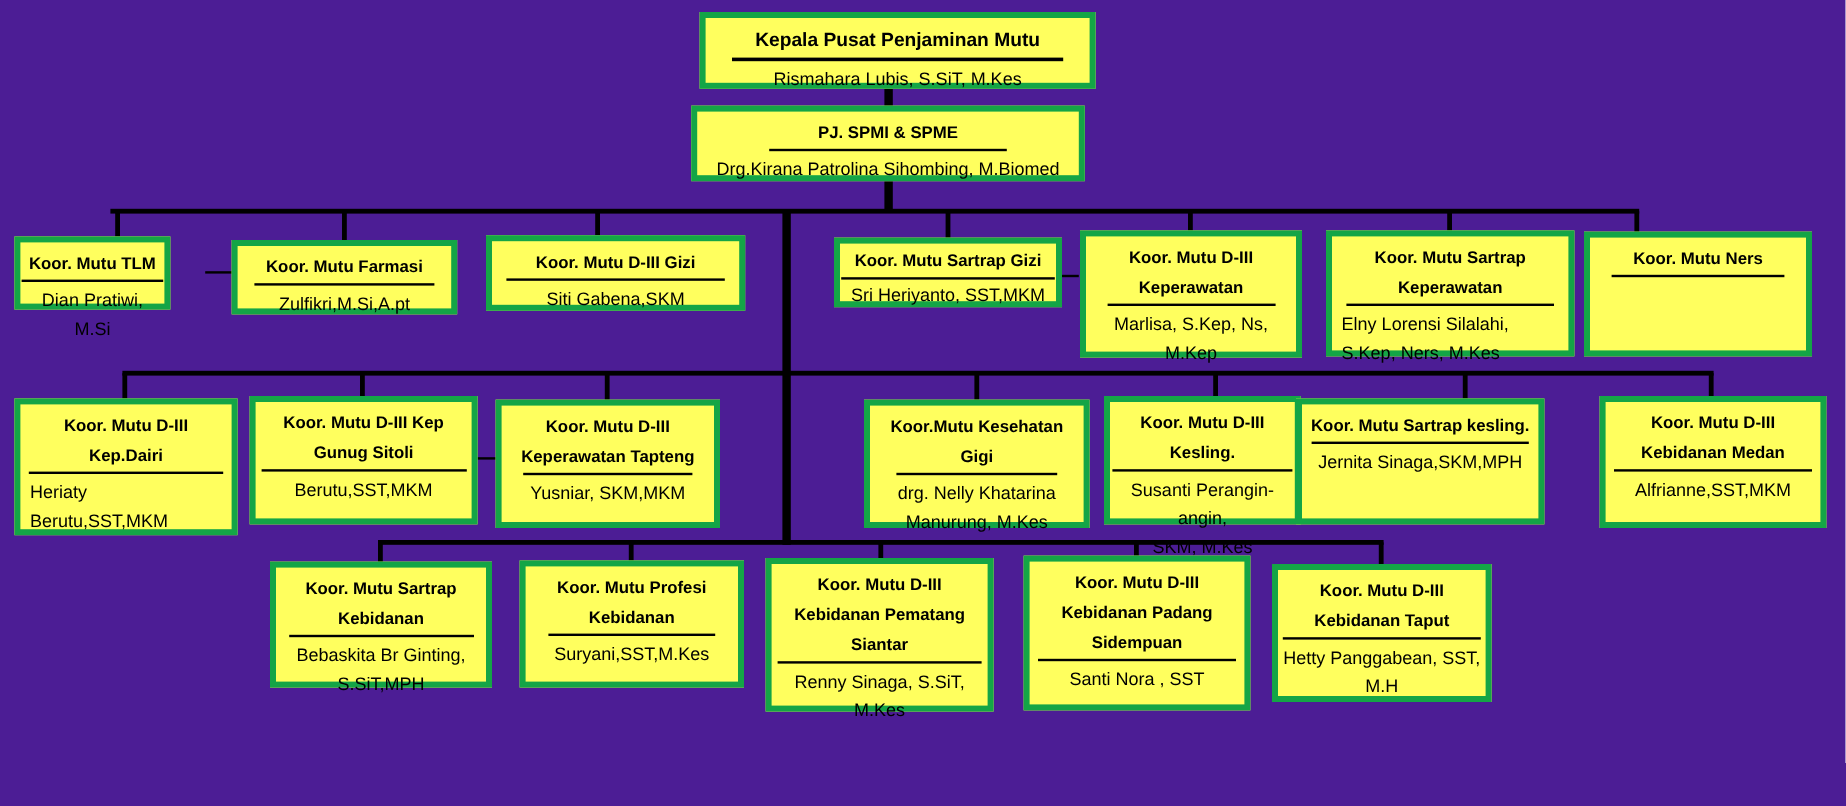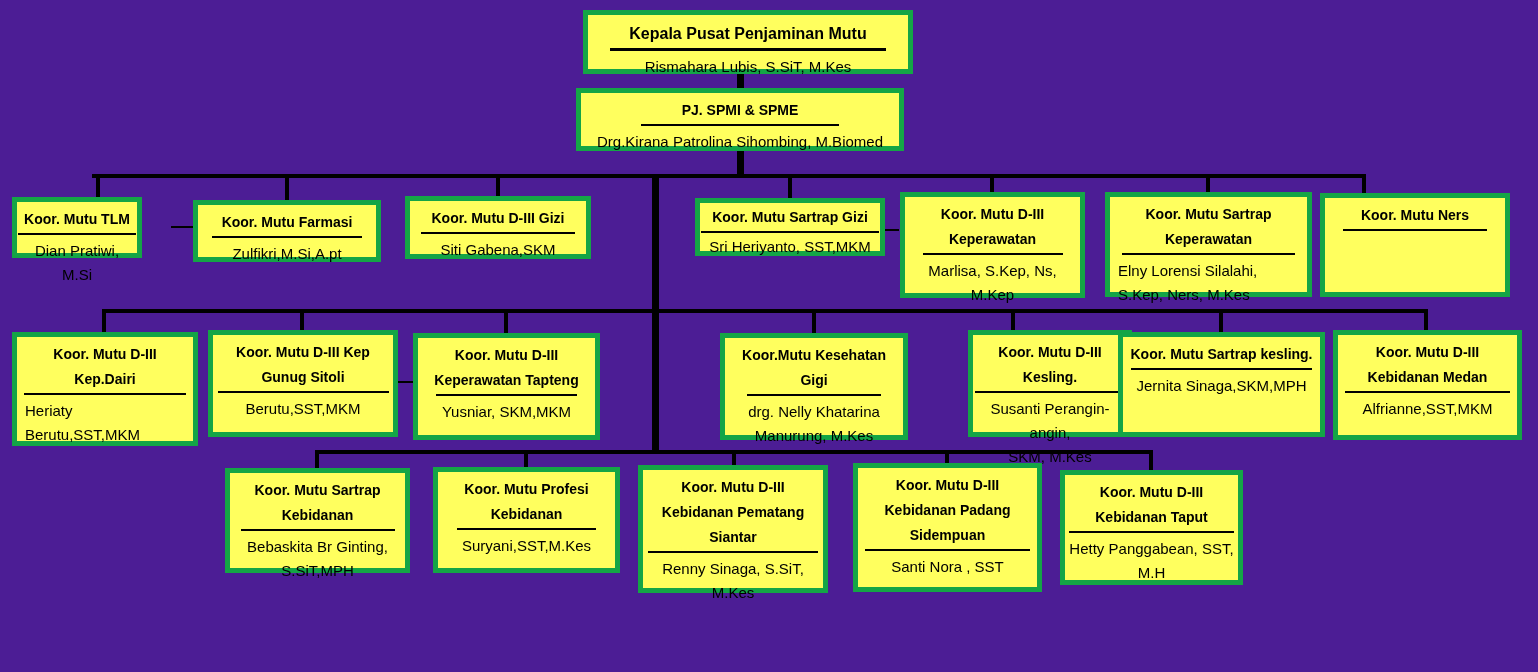--- a/index.html
+++ b/index.html
@@ -104,21 +104,21 @@
     <div class="rule" style="width:98%;"></div>
     <div class="name">Dian Pratiwi, M.Si</div>
   </div>
 
   <div class="box" style="left:193px;top:200px;width:188px;height:62px;">
     <div class="title">Koor. Mutu Farmasi</div>
     <div class="rule" style="width:84%;"></div>
     <div class="name">Zulfikri,M.Si,A.pt</div>
   </div>
 
-  <div class="box" style="left:405px;top:196px;width:186px;height:63px;">
+  <div class="box" style="left:405px;top:196px;width:216px;height:63px;">
     <div class="title">Koor. Mutu D-III Gizi</div>
     <div class="rule" style="width:88%;"></div>
     <div class="name">Siti Gabena,SKM</div>
   </div>
 
   <div class="box" style="left:695px;top:198px;width:190px;height:58px;padding-top:2px;">
     <div class="title">Koor. Mutu Sartrap Gizi</div>
     <div class="rule" style="width:99%;margin-bottom:2px;"></div>
     <div class="name">Sri Heriyanto, SST,MKM</div>
   </div>
@@ -166,28 +166,28 @@
   </div>
 
   <div class="box" style="left:720px;top:333px;width:188px;height:107px;">
     <div class="title">Koor.Mutu Kesehatan
 Gigi</div>
     <div class="rule" style="width:75%;"></div>
     <div class="name">drg. Nelly Khatarina
 Manurung, M.Kes</div>
   </div>
 
-  <div class="box" style="left:920px;top:330px;width:164px;height:107px;margin-left:48px;">
+  <div class="box" style="left:920px;top:330px;width:164px;height:107px;">
     <div class="title">Koor. Mutu D-III Kesling.</div>
     <div class="rule" style="width:97%;"></div>
     <div class="name">Susanti Perangin-angin,
 SKM, M.Kes</div>
   </div>
 
-  <div class="box" style="left:1118px;top:332px;width:207px;height:105px;">
+  <div class="box" style="left:1080px;top:332px;width:207px;height:105px;">
     <div class="title">Koor. Mutu Sartrap kesling.</div>
     <div class="rule" style="width:92%;"></div>
     <div class="name">Jernita Sinaga,SKM,MPH</div>
   </div>
 
   <div class="box" style="left:1333px;top:330px;width:189px;height:110px;">
     <div class="title">Koor. Mutu D-III
 Kebidanan Medan</div>
     <div class="rule" style="width:92%;"></div>
     <div class="name">Alfrianne,SST,MKM</div>

